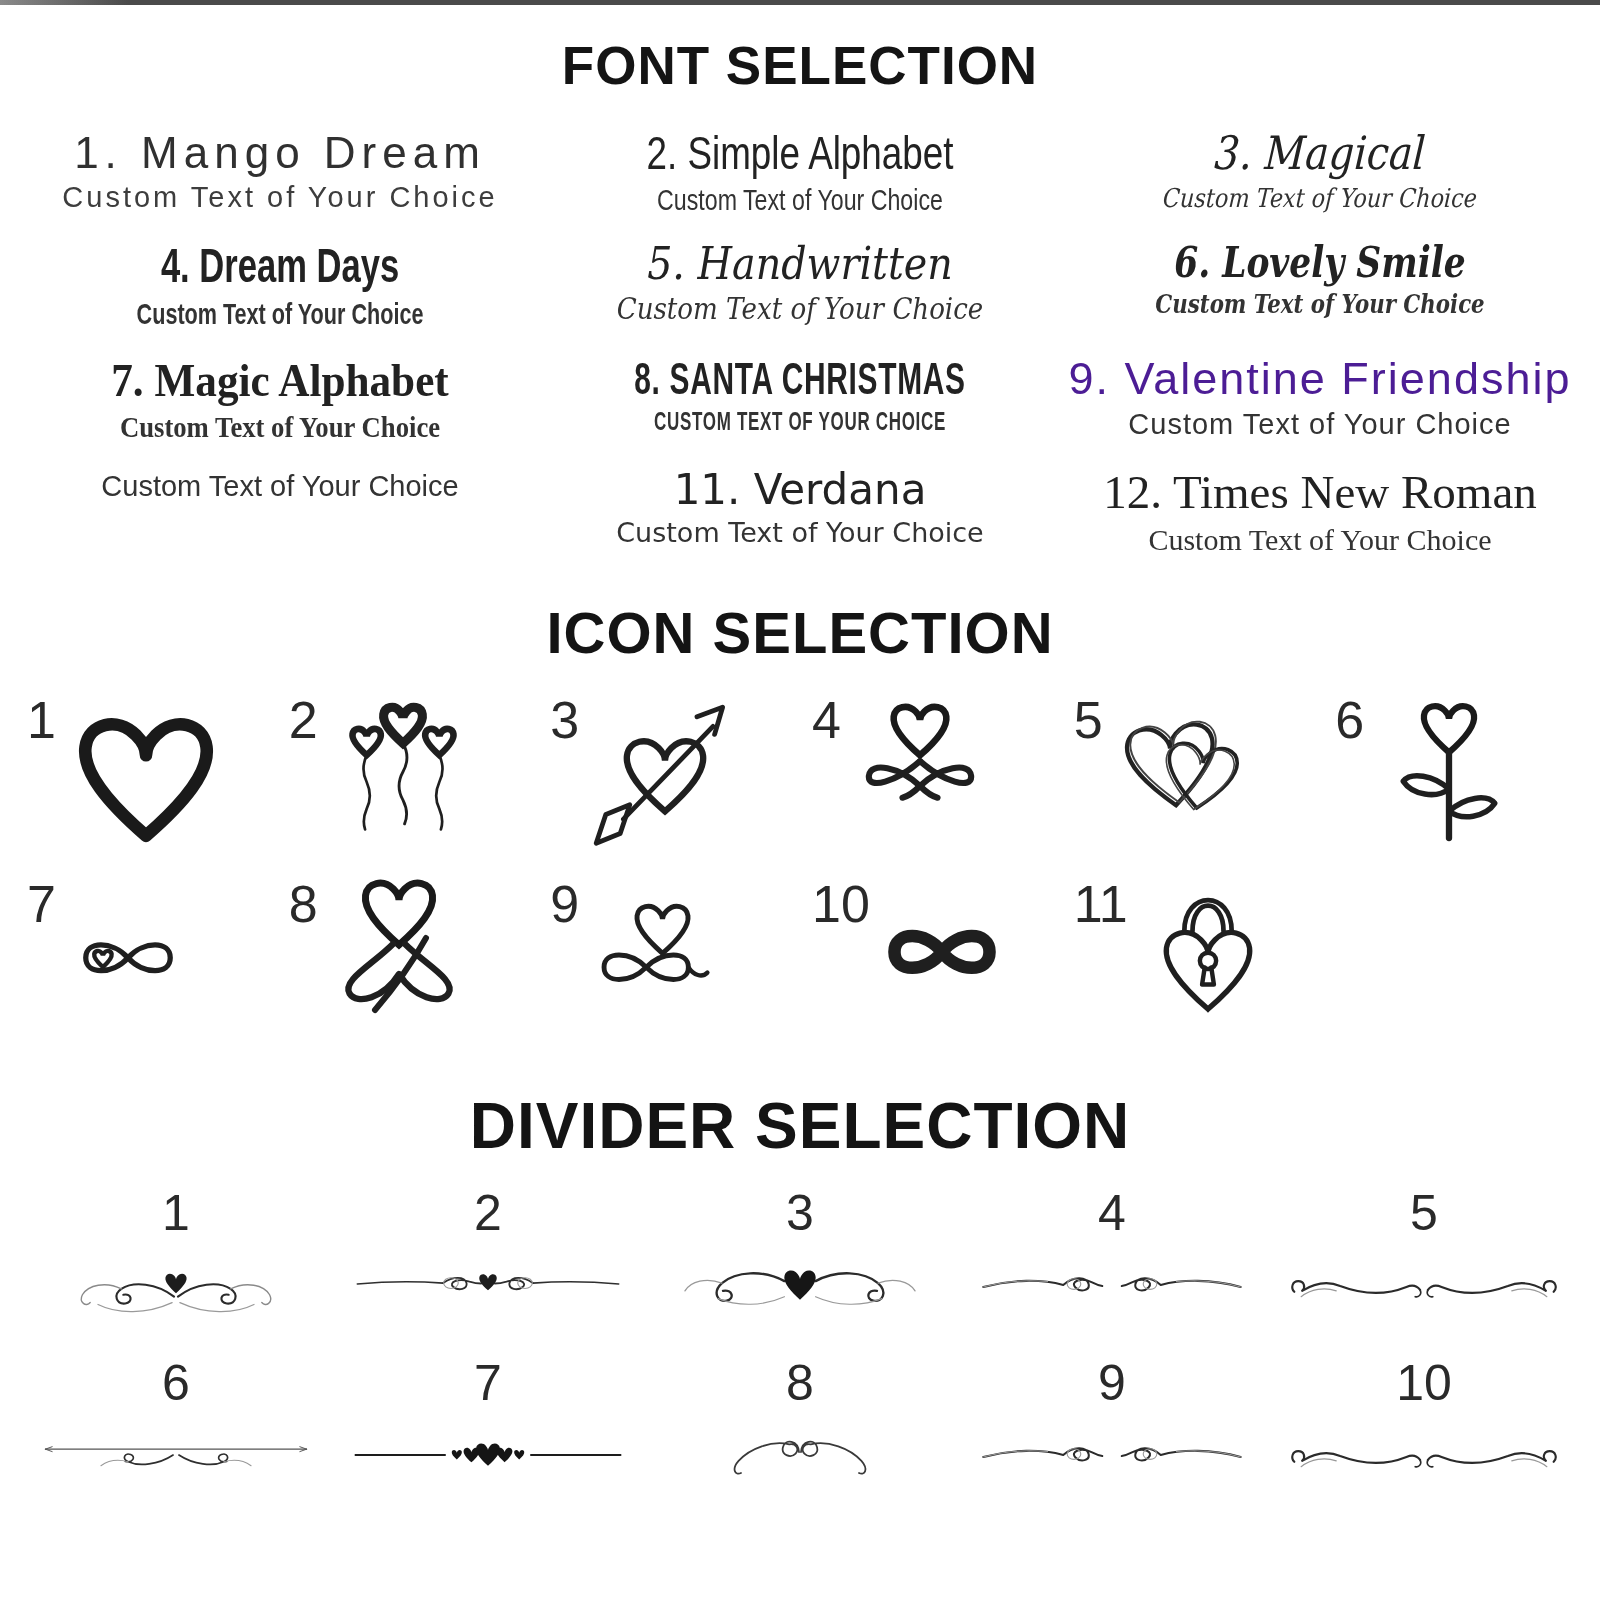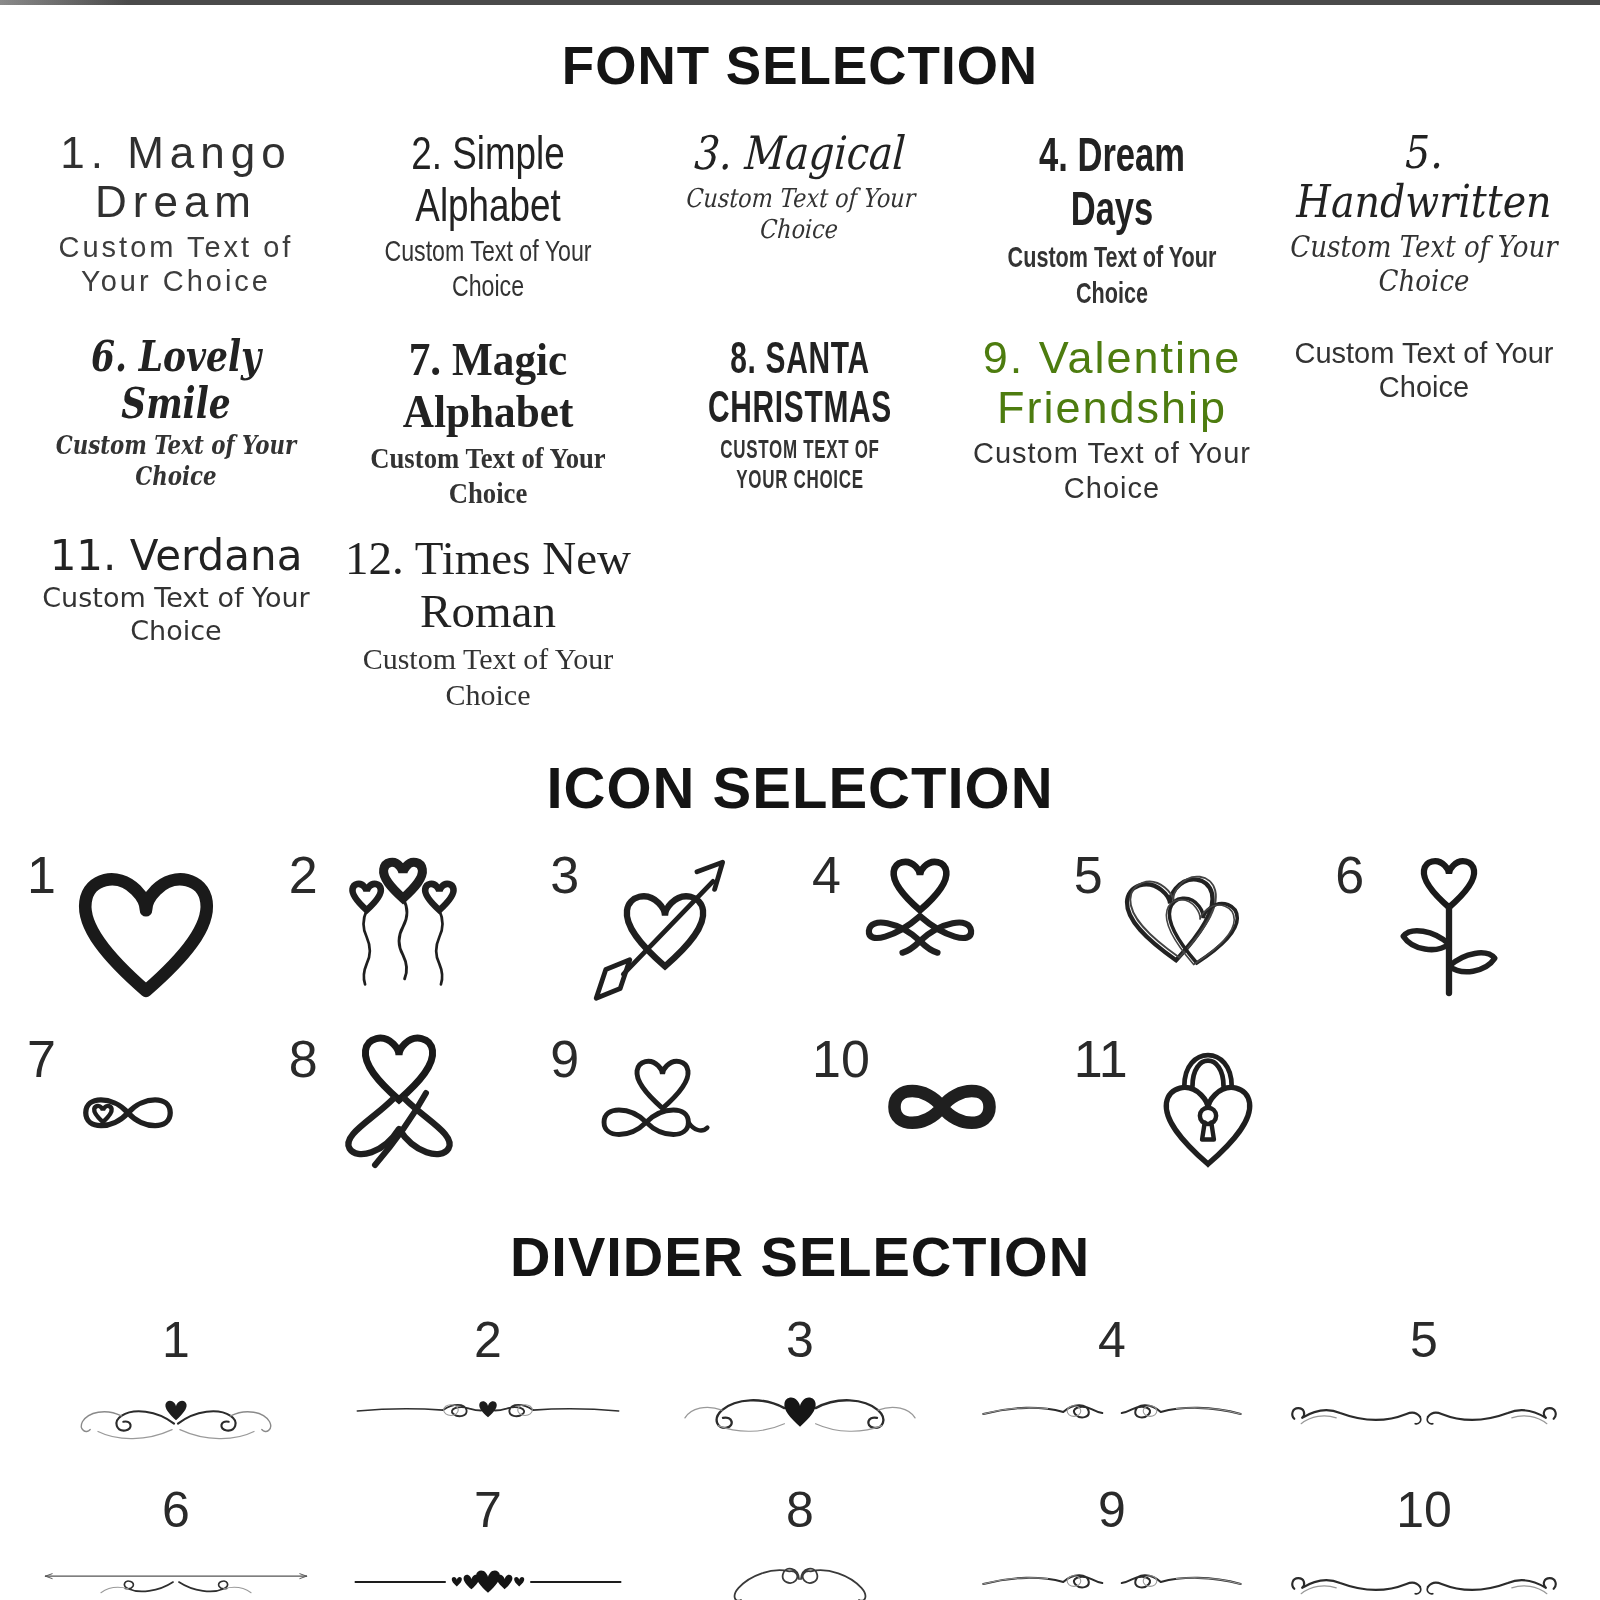--- a/index.html
+++ b/index.html
@@ -3,46 +3,46 @@
 <meta charset="utf-8">
 <style>
   * { margin:0; padding:0; box-sizing:border-box; }
   html,body { width:1600px; height:1600px; background:#ffffff; overflow:hidden;
               font-family:"Liberation Sans", sans-serif; color:#1c1c1c; }
   .top-bar { height:5px; width:100%; background:linear-gradient(90deg,#8a8a8a,#4a4a4a 8%,#4a4a4a); }
 
   .section-title { text-align:center; font-weight:700; color:#141414; letter-spacing:1px; line-height:1; }
   #font-title    { font-size:53px; margin-top:34px; }
   #icon-title    { font-size:58px; margin-top:46px; }
-  #divider-title { font-size:56px; margin-top:52px; }
+  #divider-title { font-size:64px; margin-top:72px; }
 
   
   .font-grid { width:1560px; margin:36px auto 0; display:grid;
-               grid-template-columns:repeat(5,1fr); row-gap:22px; }
+               grid-template-columns:repeat(3,1fr); row-gap:22px; }
   .font-cell { text-align:center; }
   .font-name   { font-size:44px; line-height:1.12; color:#222; }
   .font-sample { font-size:29px; line-height:1.2; margin-top:3px; color:#333; }
 
   .f1 .font-name   { letter-spacing:6px; color:#303030; }
   .f1 .font-sample { letter-spacing:3px; color:#3d3d3d; }
   .f2 .font-name   { transform:scaleX(.8); font-size:46px; }
   .f2 .font-sample { transform:scaleX(.8); }
   .f3 .font-name   { font-family:"DejaVu Serif",serif; font-style:italic; transform:scaleX(.86) skewX(-4deg); font-size:46px; }
   .f3 .font-sample { font-family:"DejaVu Serif",serif; font-style:italic; transform:scaleX(.86) skewX(-4deg); font-size:26px; }
   .f4 .font-name   { font-weight:700; transform:scaleX(.72); font-size:48px; }
   .f4 .font-sample { font-weight:700; transform:scaleX(.72); font-size:30px; }
   .f5 .font-name   { font-family:"DejaVu Serif",serif; font-style:italic; transform:scaleX(.9); }
   .f5 .font-sample { font-family:"DejaVu Serif",serif; font-style:italic; transform:scaleX(.9); }
   .f6 .font-name   { font-family:"DejaVu Serif",serif; font-style:italic; font-weight:700; transform:scaleX(.82); font-size:42px; }
   .f6 .font-sample { font-family:"DejaVu Serif",serif; font-style:italic; font-weight:700; transform:scaleX(.82); font-size:26px; }
   .f7 .font-name   { font-family:"Liberation Serif",serif; font-weight:700; transform:scaleX(.92); font-size:47px; }
   .f7 .font-sample { font-family:"Liberation Serif",serif; font-weight:700; transform:scaleX(.92); }
   .f8 .font-name   { font-weight:700; transform:scaleX(.68); font-size:44px; letter-spacing:1px; }
   .f8 .font-sample { font-weight:700; transform:scaleX(.68); font-size:25px; letter-spacing:1px; }
-  .f9 .font-name   { letter-spacing:2px; color:#4d7c0f; font-size:45px; }
+  .f9 .font-name   { letter-spacing:2px; color:#4c1d95; font-size:45px; }
   .f9 .font-sample { letter-spacing:1px; }
   .f10 .font-name  { font-size:45px; }
   .f11 .font-name  { font-family:"DejaVu Sans",sans-serif; font-size:42px; }
   .f11 .font-sample{ font-family:"DejaVu Sans",sans-serif; font-size:27px; }
   .f12 .font-name  { font-family:"Liberation Serif",serif; font-size:47px;text-align:center; }
   .f12 .font-sample{ font-family:"Liberation Serif",serif; font-size:30px; }
 
   
   .icon-grid { width:1570px; margin:26px auto 0; display:grid;
                grid-template-columns:repeat(6,1fr); row-gap:16px; }

